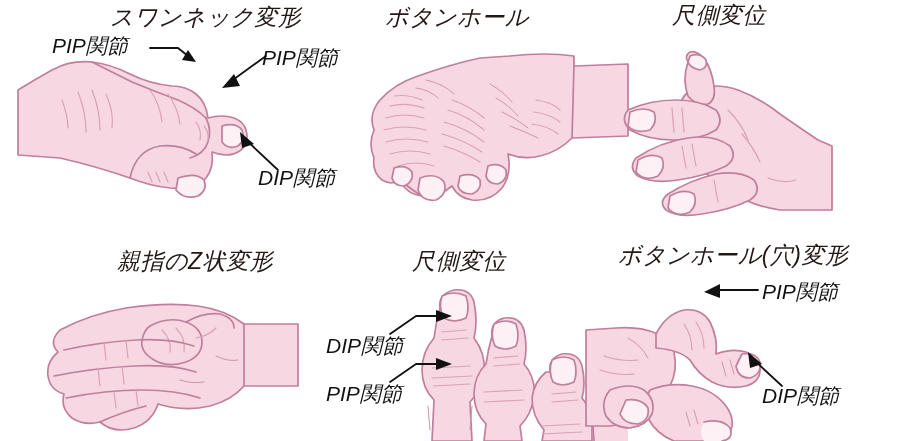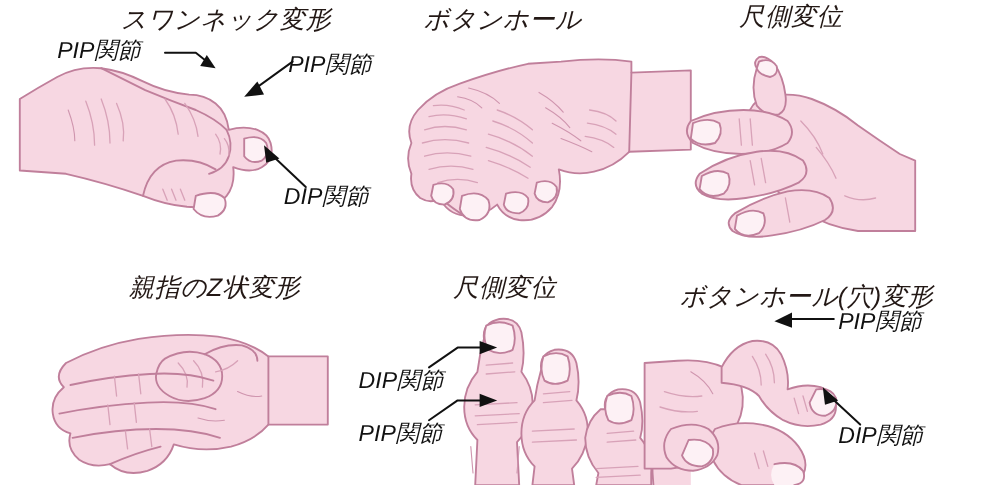--- a/index.html
+++ b/index.html
@@ -318,21 +318,21 @@
     </svg>
 
     <div class="anno-label" style="left:326px;top:380px;">PIP関節</div>
     <svg class="art" style="left:388px;top:356px;width:66px;height:32px;" viewBox="0 0 66 32">
       <path class="lead" d="M2,26 L28,8 L50,8"></path>
       <path class="arrowhd" d="M48,2 L64,8 L48,14 Z"></path>
     </svg>
   </div>
 
   <div class="panel">
-    <div class="panel-title" style="left:618px;top:254px;">ボタンホール(穴)変形</div>
+    <div class="panel-title" style="left:618px;top:240px;">ボタンホール(穴)変形</div>
 
     <svg class="art" style="left:586px;top:294px;width:230px;height:147px;" viewBox="0 0 230 147">
       <g>
 
         <path class="sk-fill" d="M0,36 L30,34 Q54,32 72,40 Q84,46 88,58
             Q92,76 84,92 Q76,110 60,120 Q44,130 24,132 L0,132 Z"></path>
         <path class="sk-line" d="M0,36 L30,34 Q54,32 72,40 Q84,46 88,58
             Q92,76 84,92 Q76,110 60,120 Q44,130 24,132 L0,132 Z"></path>
 
         <path class="sk-fill" d="M70,40 Q80,20 98,16 Q116,14 124,28

